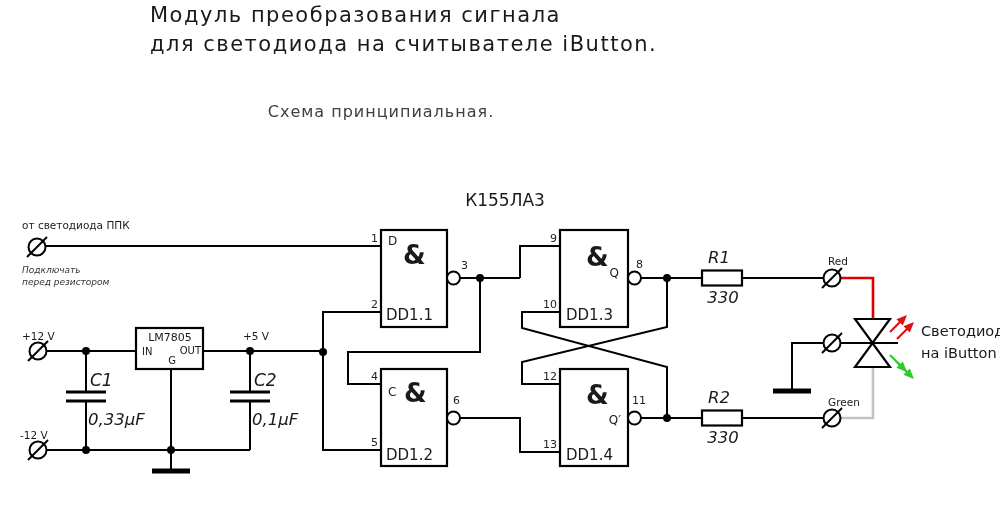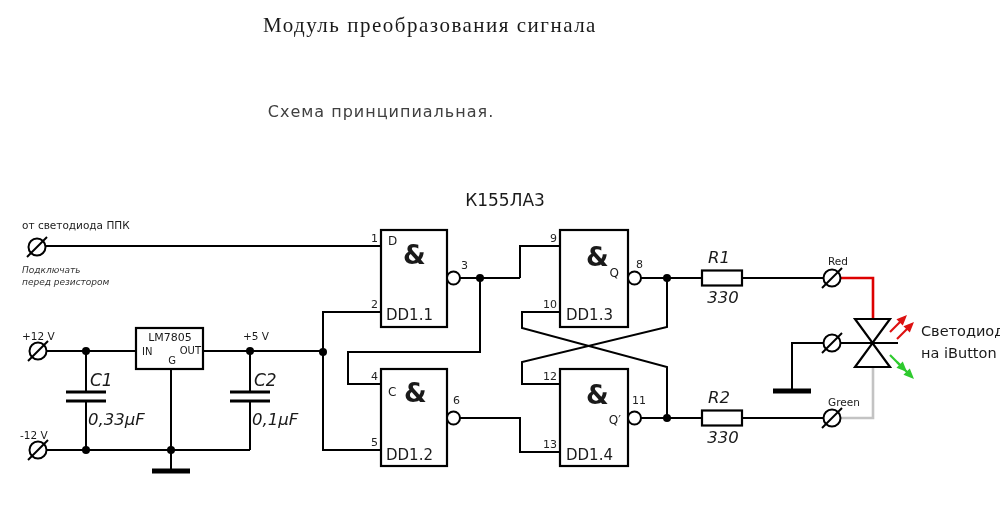--- a/index.html
+++ b/index.html
@@ -1,19 +1,19 @@
 <!DOCTYPE html>
 <html><head>
 <meta charset="utf-8">
 <style>
   html,body{margin:0;padding:0;background:#fff;}
   #canvas{position:relative;width:1000px;height:506px;background:#ffffff;overflow:hidden;
           font-family:"DejaVu Sans",sans-serif;color:#111;}
-  .title-wrap{position:absolute;left:150px;top:11px;width:560px;text-align:center;
-              font-size:21px;line-height:29px;letter-spacing:1.5px;color:#1a1a1a;font-family:Liberation Serif, serif;}
+  .title-wrap{position:absolute;left:150px;top:1px;width:560px;
+              font-size:21px;line-height:29px;letter-spacing:1.5px;color:#1a1a1a;}
   .subtitle{position:absolute;left:231px;top:102px;width:300px;text-align:center;
             font-size:16px;letter-spacing:1px;color:#404040;}
   svg text{font-family:"DejaVu Sans",sans-serif;fill:#1a1a1a;}
   .lbl9{font-size:9px;font-style:italic;fill:#333;}
   .lbl10{font-size:10px;}
   .lbl105{font-size:10.5px;}
   .lbl11{font-size:11px;}
   .pin{font-size:11px;fill:#222;}
   .inner{font-size:12px;}
   .amp{font-size:26px;font-weight:bold;}
@@ -23,20 +23,21 @@
   .fs17{font-size:17px;}
   .fs14{font-size:14.5px;}
 </style>
 </head>
 <body>
 
 <div id="canvas">
 
   <div class="title-wrap">
     <div>Модуль преобразования сигнала</div>
+    <div>для светодиода на считывателе iButton.</div>
   </div>
   <div class="subtitle">Схема принципиальная.</div>
 
   <svg width="1000" height="506" viewBox="0 0 1000 506" fill="none" stroke-linecap="butt" stroke-linejoin="miter">
 
     <g stroke="#000" stroke-width="2">
       <path d="M45.5 246 H381"></path>
       <path d="M47 351 H136"></path>
       <path d="M86 351 V392 M86 401 V450"></path>
       <path d="M47 450 H250"></path>

